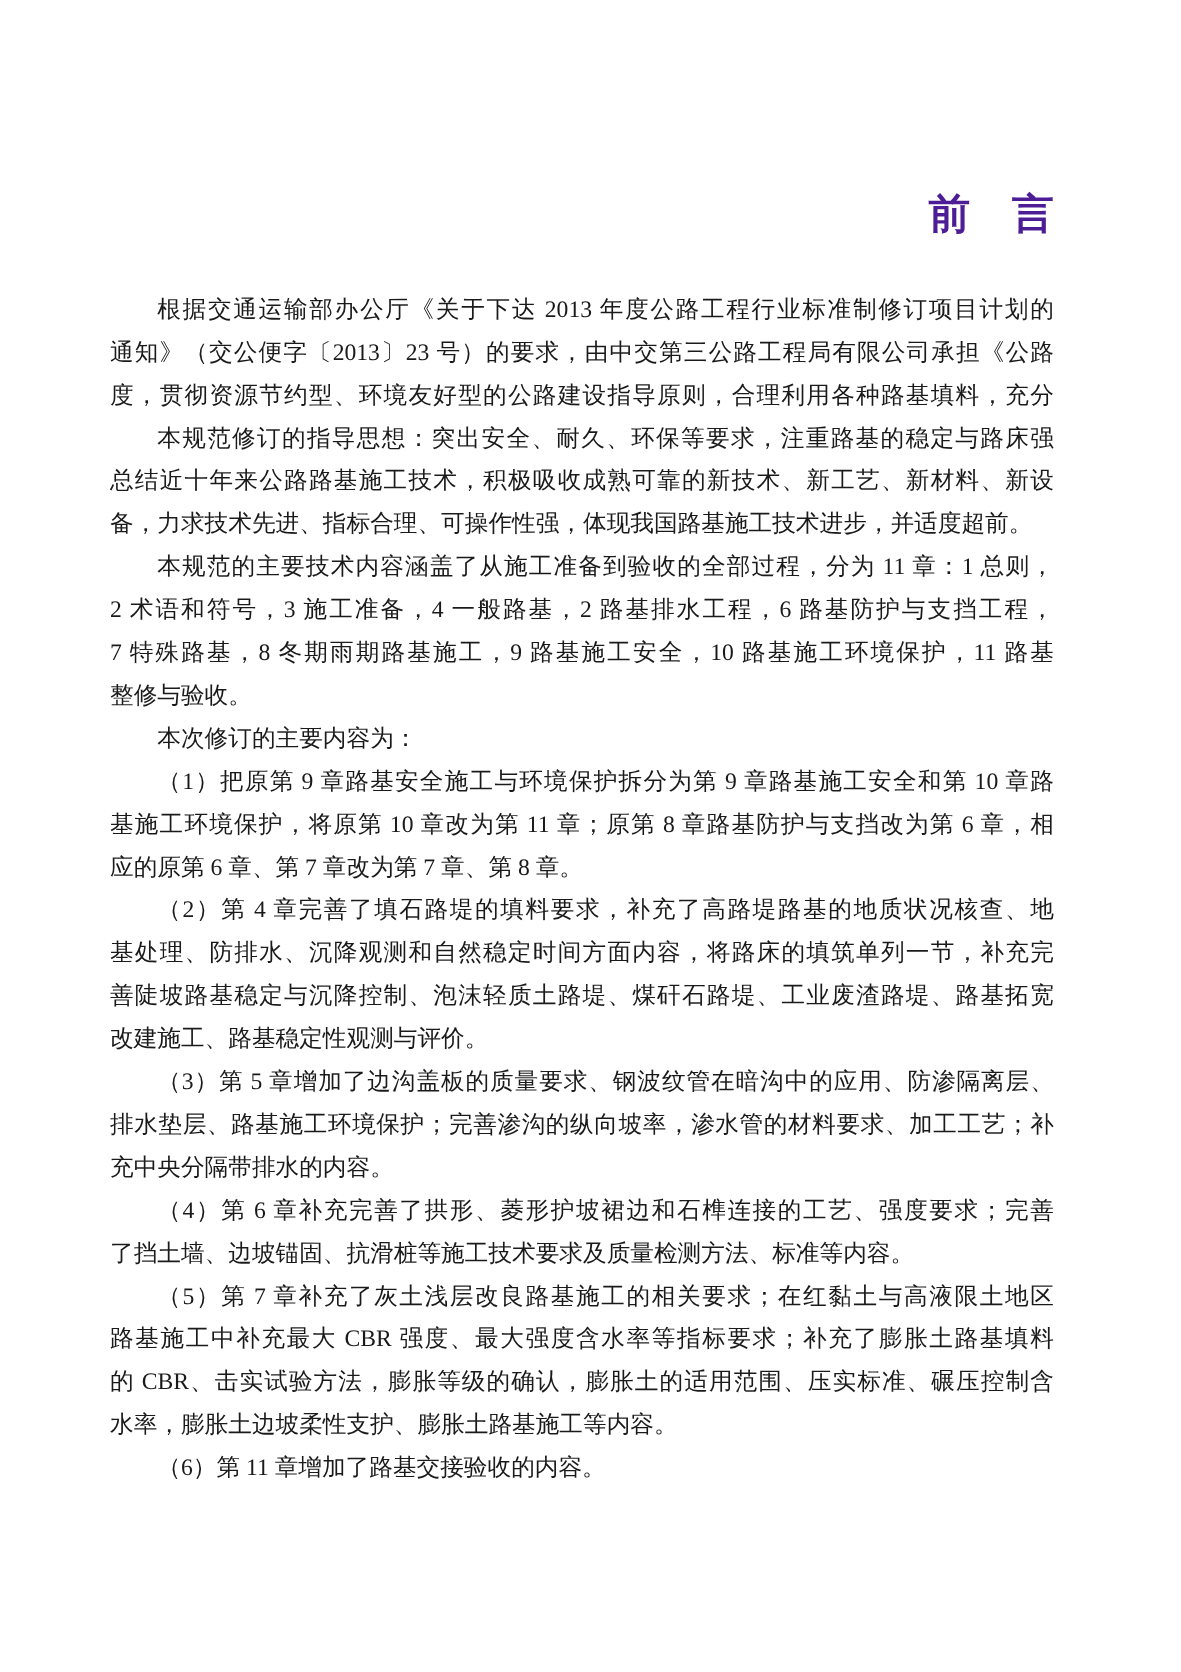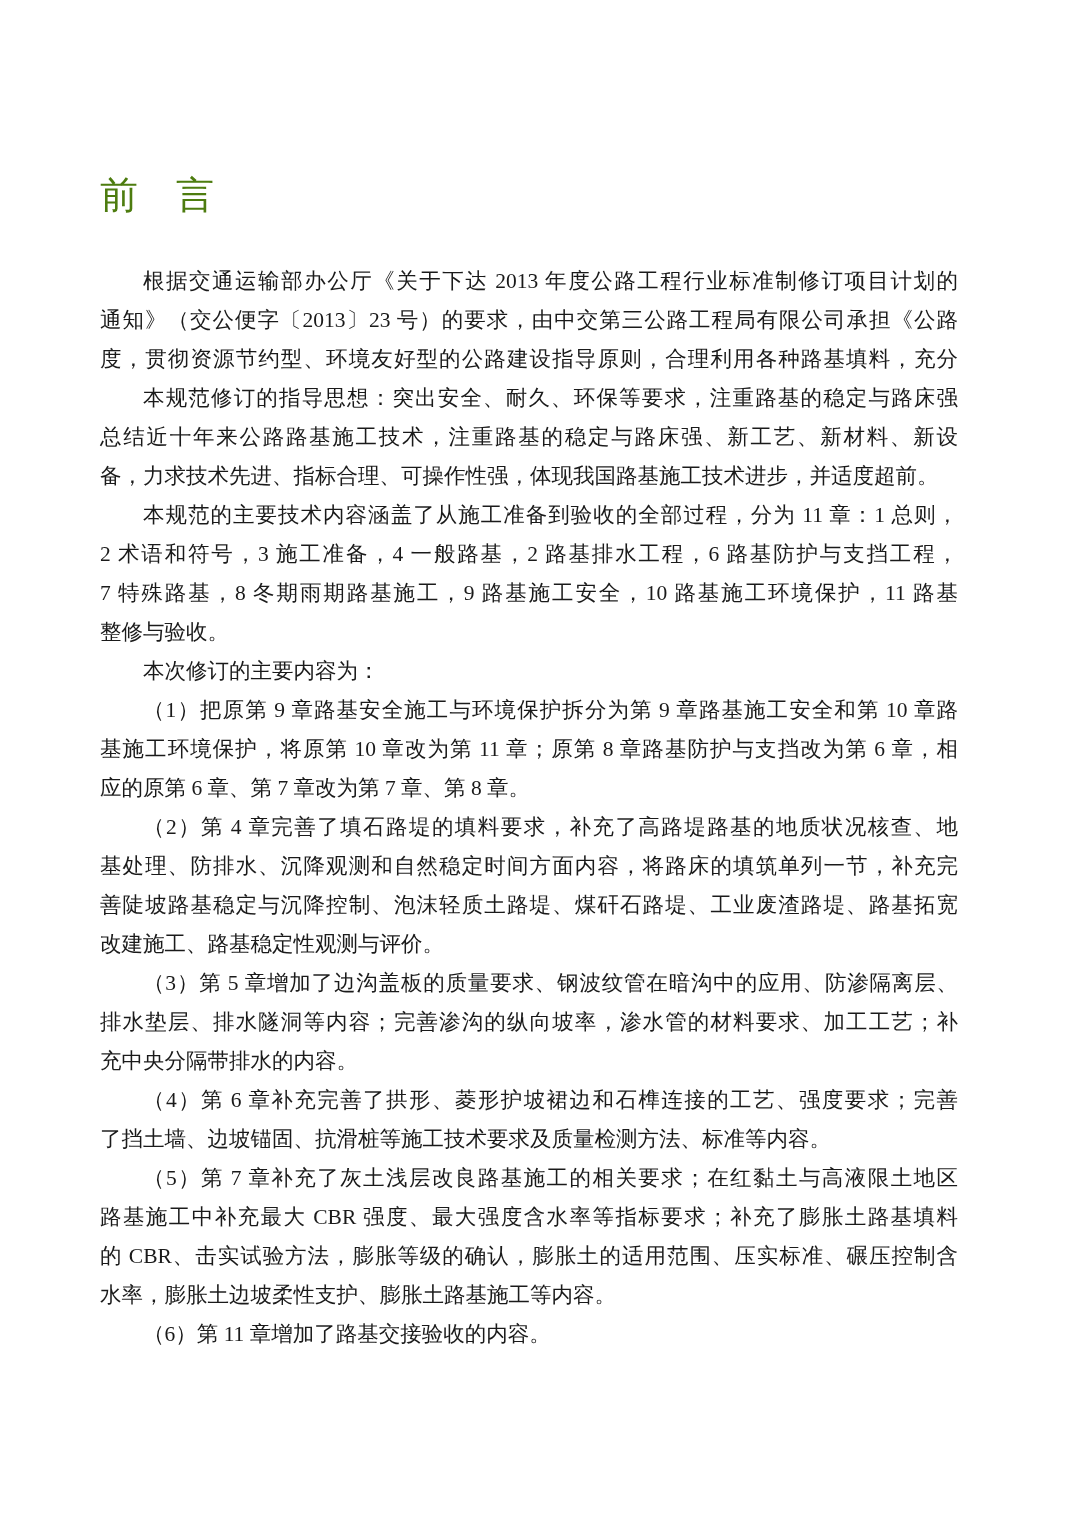--- a/index.html
+++ b/index.html
@@ -13,25 +13,25 @@
     height: 1520px;
     background: #ffffff;
     box-sizing: border-box;
     padding: 172px 116px 0 100px;
     font-family: "Liberation Serif", "DejaVu Serif", serif;
     color: #1a1a1a;
     overflow: hidden;
   }
   .doc-title {
     margin: 0;
-    text-align: left;
+    text-align: right;
     font-size: 38px;
     line-height: 46px;
-    font-weight: 400;
-    color: #4d7c0f;
+    font-weight: 700;
+    color: #4c1d95;
   }
   .doc-body {
     margin-top: 44px;
   }
   .para {
     margin: 0;
     padding: 0;
   }
   .line {
     font-size: 21.5px;
@@ -54,21 +54,21 @@
 <div class="page">
   <h1 class="doc-title">前　言</h1>
   <main class="doc-body">
       <div class="para">
         <div class="line para-first">根据交通运输部办公厅《关于下达 2013 年度公路工程行业标准制修订项目计划的</div>
         <div class="line">通知》（交公便字〔2013〕23 号）的要求，由中交第三公路工程局有限公司承担《公路</div>
       </div>
       <div class="para">
         <div class="line">度，贯彻资源节约型、环境友好型的公路建设指导原则，合理利用各种路基填料，充分</div>
         <div class="line para-first">本规范修订的指导思想：突出安全、耐久、环保等要求，注重路基的稳定与路床强</div>
-        <div class="line">总结近十年来公路路基施工技术，注重路基的稳定与路床强、新工艺、新材料、新设</div>
+        <div class="line">总结近十年来公路路基施工技术，积极吸收成熟可靠的新技术、新工艺、新材料、新设</div>
         <div class="line para-last">备，力求技术先进、指标合理、可操作性强，体现我国路基施工技术进步，并适度超前。</div>
       </div>
       <div class="para">
         <div class="line para-first">本规范的主要技术内容涵盖了从施工准备到验收的全部过程，分为 11 章：1 总则，</div>
         <div class="line">2 术语和符号，3 施工准备，4 一般路基，2 路基排水工程，6 路基防护与支挡工程，</div>
         <div class="line">7 特殊路基，8 冬期雨期路基施工，9 路基施工安全，10 路基施工环境保护，11 路基</div>
         <div class="line para-last">整修与验收。</div>
       </div>
       <div class="para">
         <div class="line para-first para-last">本次修订的主要内容为：</div>
@@ -79,21 +79,21 @@
         <div class="line para-last">应的原第 6 章、第 7 章改为第 7 章、第 8 章。</div>
       </div>
       <div class="para">
         <div class="line para-first">（2）第 4 章完善了填石路堤的填料要求，补充了高路堤路基的地质状况核查、地</div>
         <div class="line">基处理、防排水、沉降观测和自然稳定时间方面内容，将路床的填筑单列一节，补充完</div>
         <div class="line">善陡坡路基稳定与沉降控制、泡沫轻质土路堤、煤矸石路堤、工业废渣路堤、路基拓宽</div>
         <div class="line para-last">改建施工、路基稳定性观测与评价。</div>
       </div>
       <div class="para">
         <div class="line para-first">（3）第 5 章增加了边沟盖板的质量要求、钢波纹管在暗沟中的应用、防渗隔离层、</div>
-        <div class="line">排水垫层、排水隧洞等内容；完善渗沟的纵向坡率，渗水管的材料要求、加工工艺；补</div>
+        <div class="line">排水垫层、路基施工环境保护；完善渗沟的纵向坡率，渗水管的材料要求、加工工艺；补</div>
         <div class="line para-last">充中央分隔带排水的内容。</div>
       </div>
       <div class="para">
         <div class="line para-first">（4）第 6 章补充完善了拱形、菱形护坡裙边和石榫连接的工艺、强度要求；完善</div>
         <div class="line para-last">了挡土墙、边坡锚固、抗滑桩等施工技术要求及质量检测方法、标准等内容。</div>
       </div>
       <div class="para">
         <div class="line para-first">（5）第 7 章补充了灰土浅层改良路基施工的相关要求；在红黏土与高液限土地区</div>
         <div class="line">路基施工中补充最大 CBR 强度、最大强度含水率等指标要求；补充了膨胀土路基填料</div>
         <div class="line">的 CBR、击实试验方法，膨胀等级的确认，膨胀土的适用范围、压实标准、碾压控制含</div>

